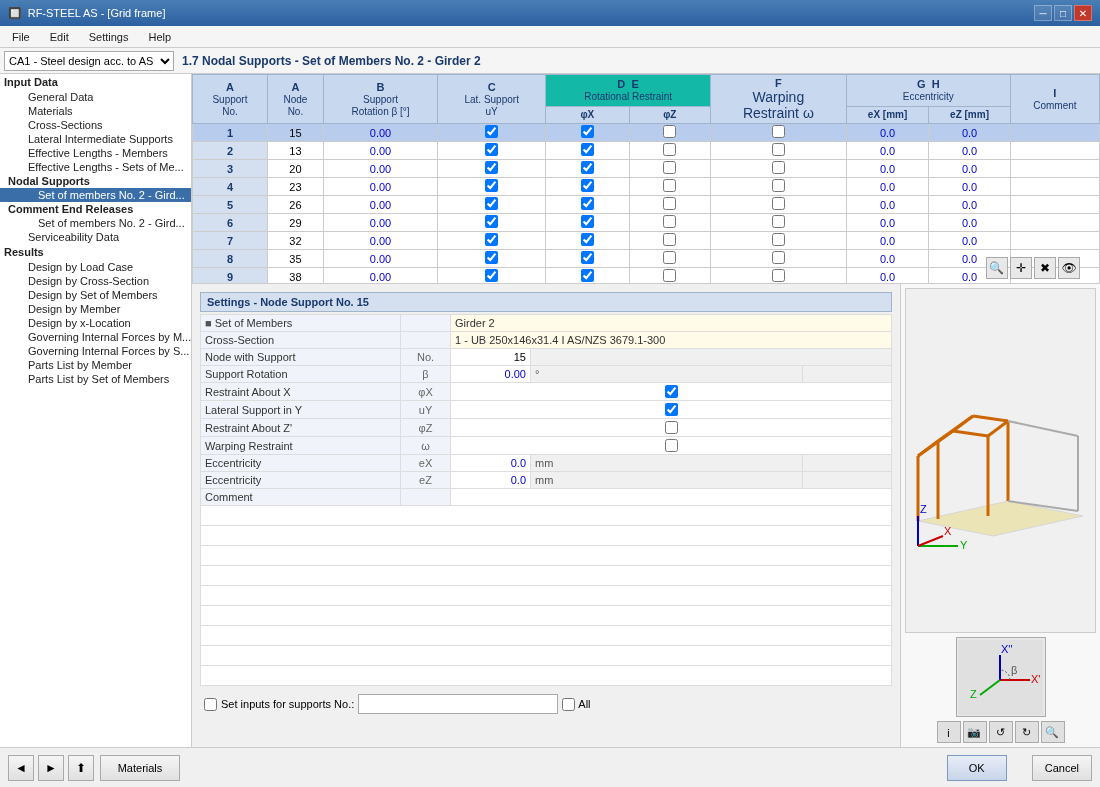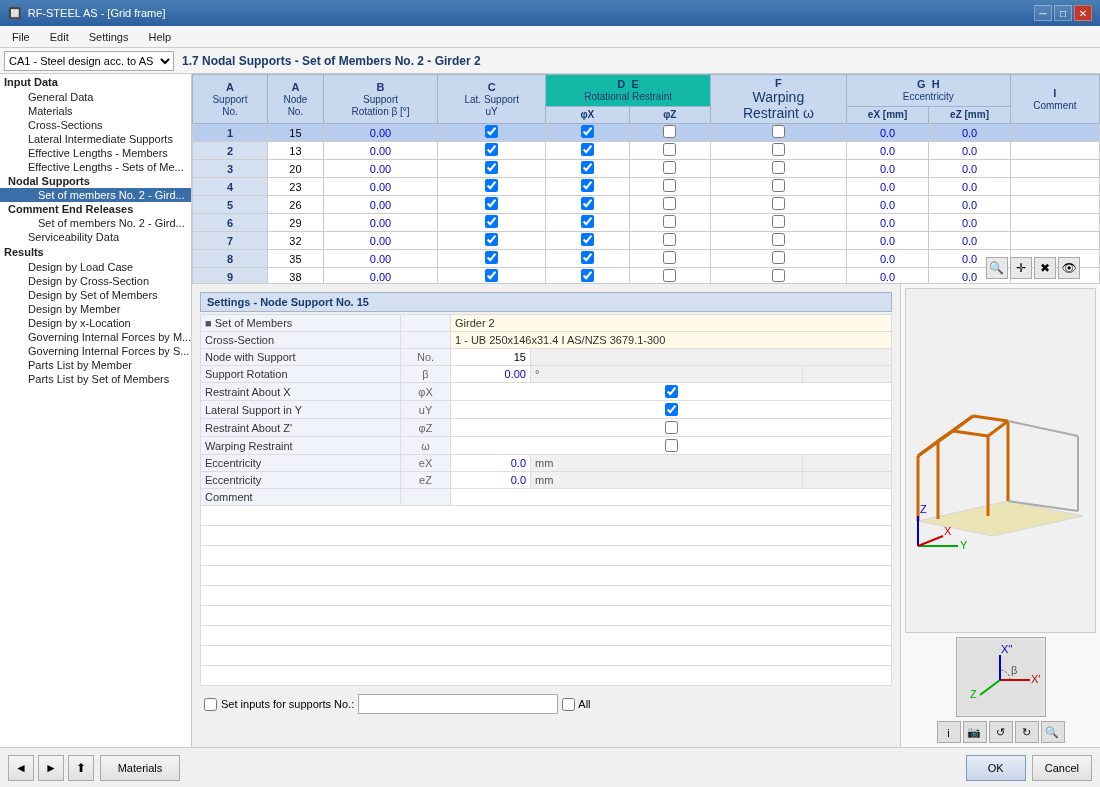--- a/index.html
+++ b/index.html
@@ -710,15 +710,15 @@
 <div class="bottom-bar">
   <div class="bottom-left-btns">
     <div class="btn-icon">◄</div>
     <div class="btn-icon">►</div>
     <div class="btn-icon">⬆</div>
   </div>
   <button class="btn-std" style="min-width:80px;">Materials</button>
   <div style="flex:1;"></div>
   <div class="bottom-right">
     <button class="btn-std primary" style="min-width:60px;">OK</button>
-    <button class="btn-std" style="min-width:60px;">Cancel</button>
+    <button class="btn-std" style="min-width:60px;margin-left:19px;">Cancel</button>
   </div>
 </div>
 
 </body></html>

